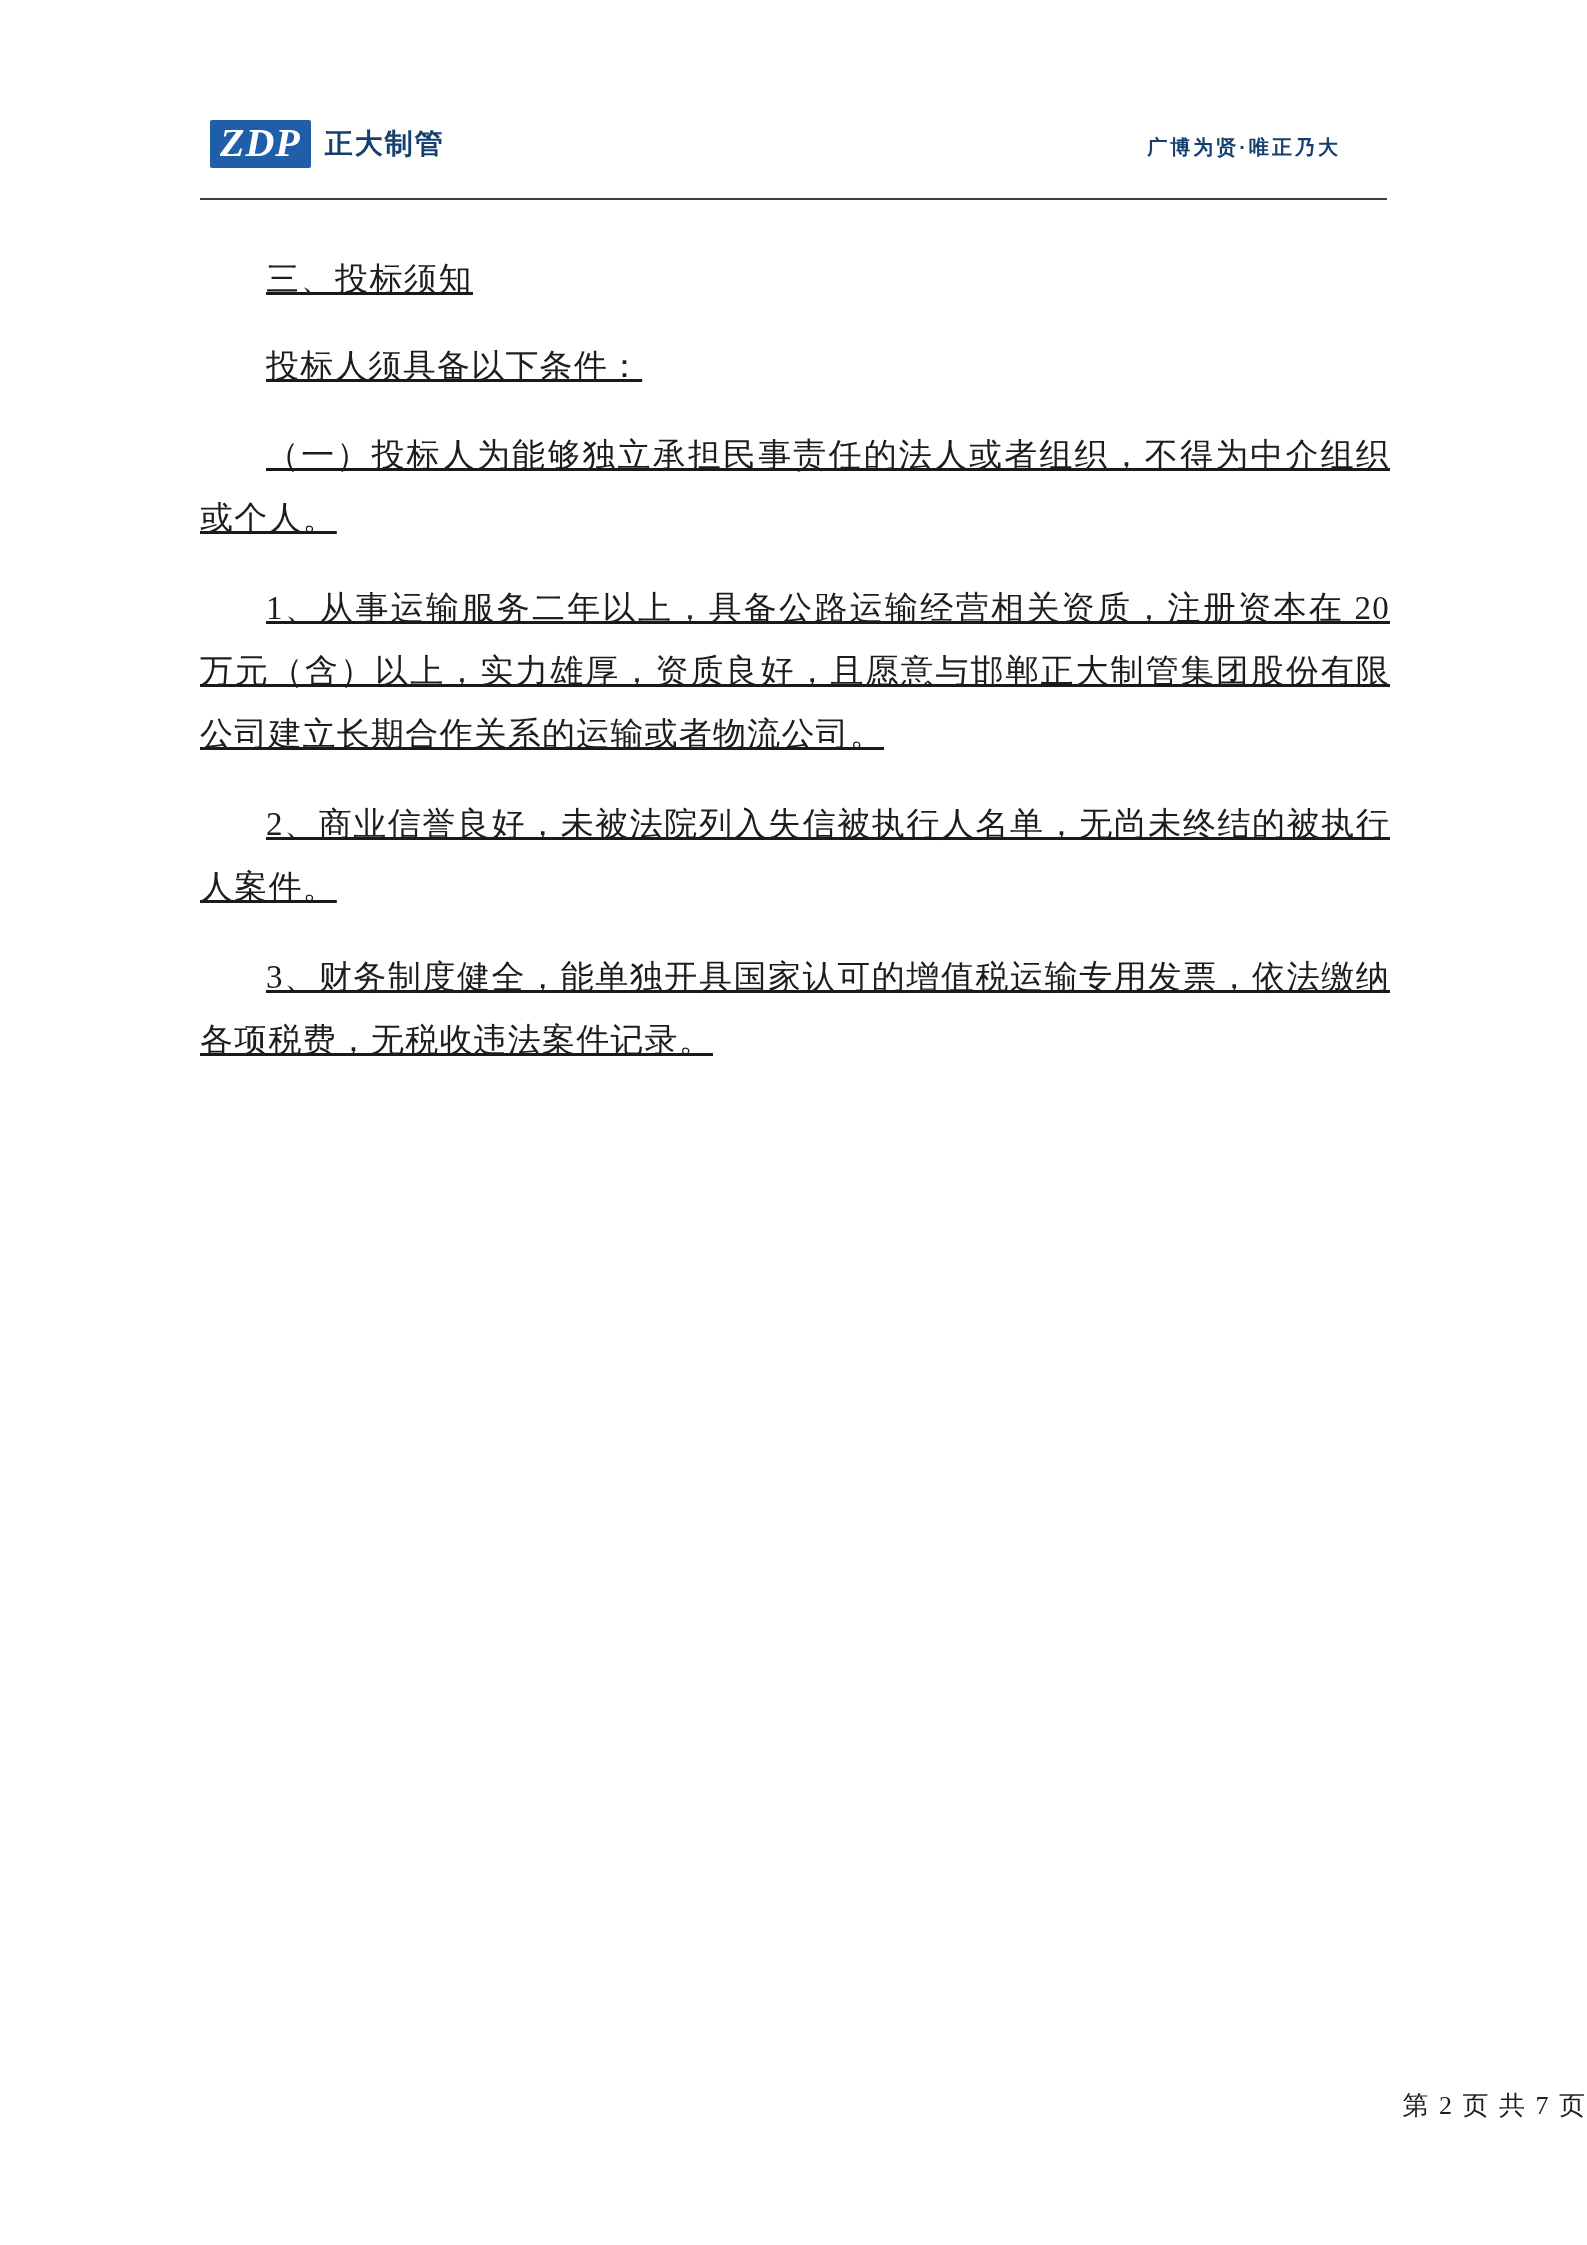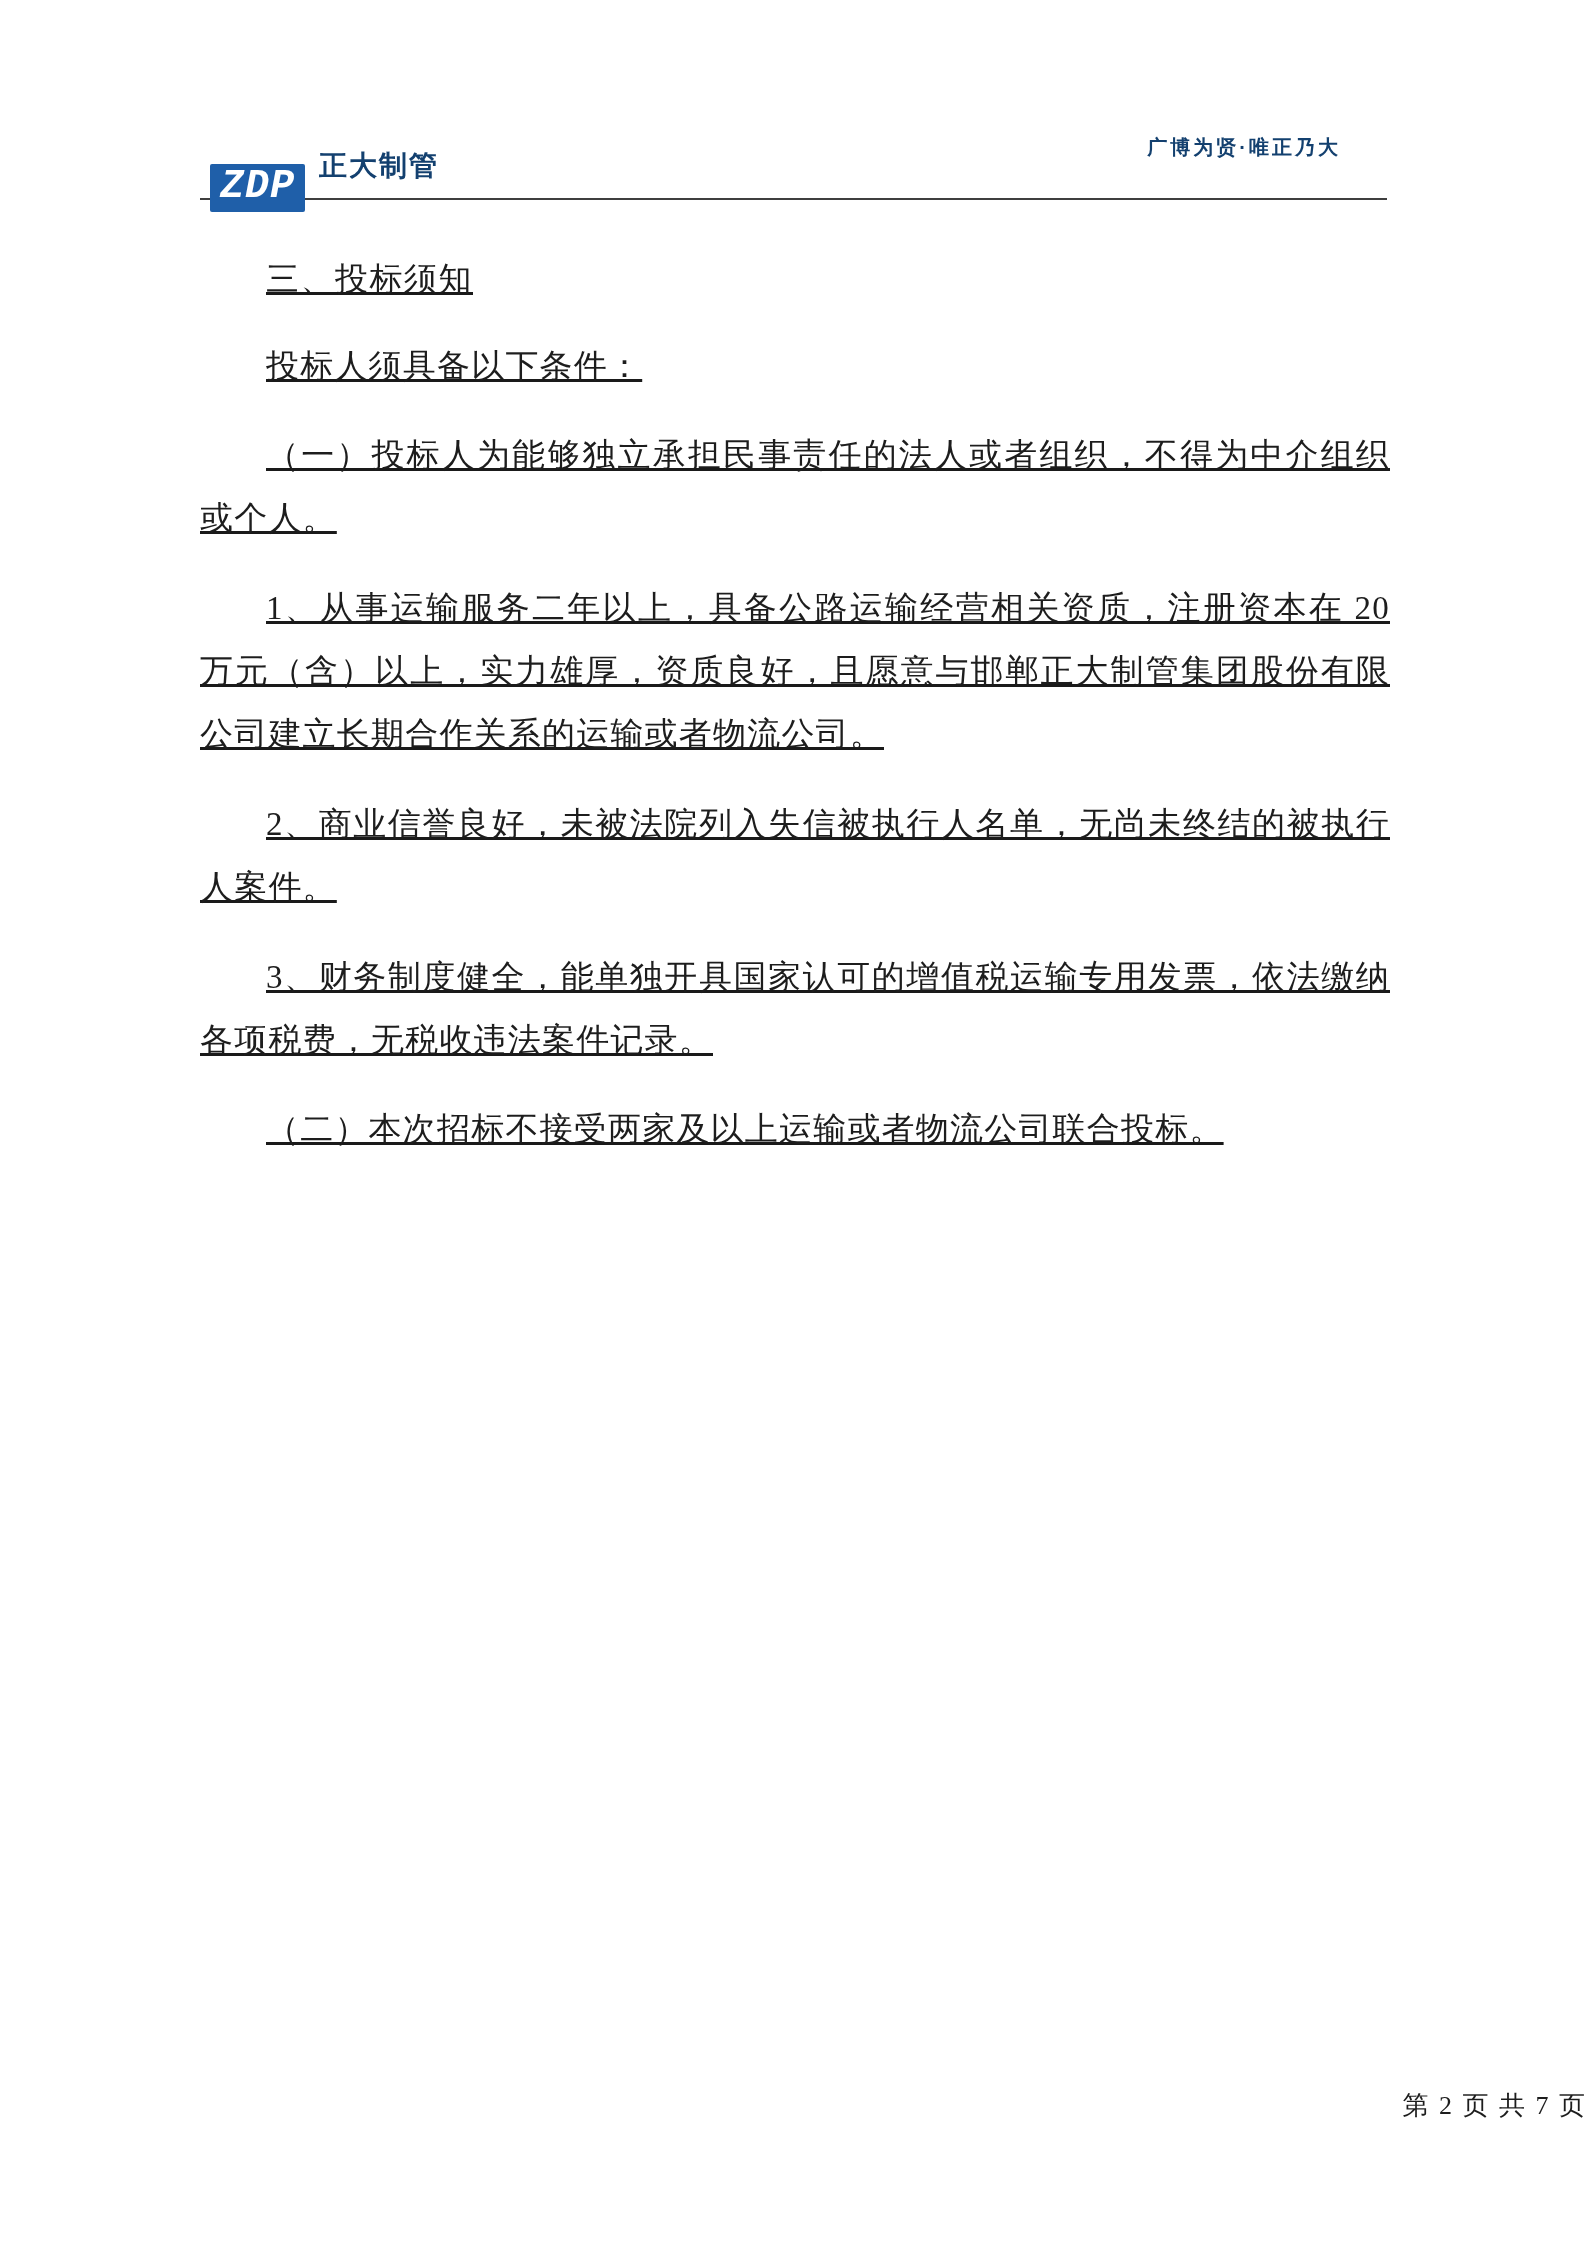--- a/index.html
+++ b/index.html
@@ -36,29 +36,28 @@
   .brand {
     display: flex;
     align-items: center;
     gap: 14px;
     padding-left: 10px;
   }
   .brand-mark {
     display: inline-block;
     background: #1f5fa9;
     color: #ffffff;
-    font-family: Liberation Mono, monospace;
+    font-family: Liberation Serif, serif;
     font-weight: bold;
     font-style: italic;
     font-size: 40px;
     letter-spacing: 1px;
     padding: 2px 10px 4px 10px;
     line-height: 1.05;
     border-radius: 2px;
-    margin-top: 44px;
   }
   .brand-name {
     font-family: "Liberation Sans", sans-serif;
     font-weight: bold;
     font-size: 28px;
     color: #13406f;
     letter-spacing: 2px;
     line-height: 1;
   }
   .slogan {
@@ -136,19 +135,18 @@
 
     <p class="para indent">（一）投标人为能够独立承担民事责任的法人或者组织，不得为中介组织或个人。</p>
 
     <p class="para indent">1、从事运输服务二年以上，具备公路运输经营相关资质，注册资本在 20 万元（含）以上，实力雄厚，资质良好，且愿意与邯郸正大制管集团股份有限公司建立长期合作关系的运输或者物流公司。</p>
 
     <p class="para indent">2、商业信誉良好，未被法院列入失信被执行人名单，无尚未终结的被执行人案件。</p>
 
     <p class="para indent">3、财务制度健全，能单独开具国家认可的增值税运输专用发票，依法缴纳各项税费，无税收违法案件记录。</p>
 
 
-    <p class="para indent">（二）本次招标不接受两家及以上运输或者物流公司联合投标。</p>
 
   </div>
 
   <div class="footer">第 2 页 共 7 页</div>
 
 </div>
 
 </body></html>

